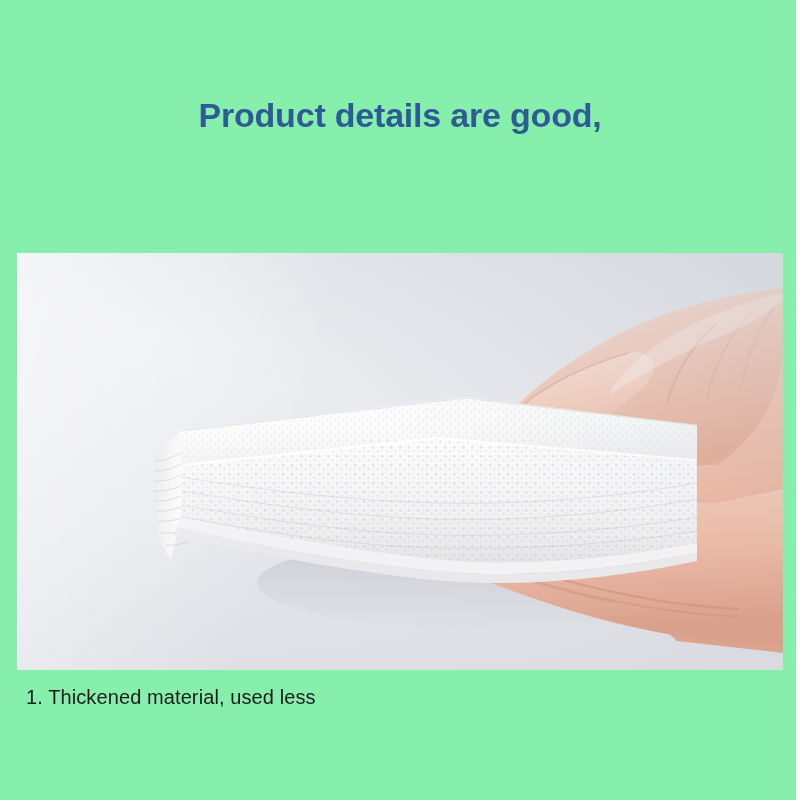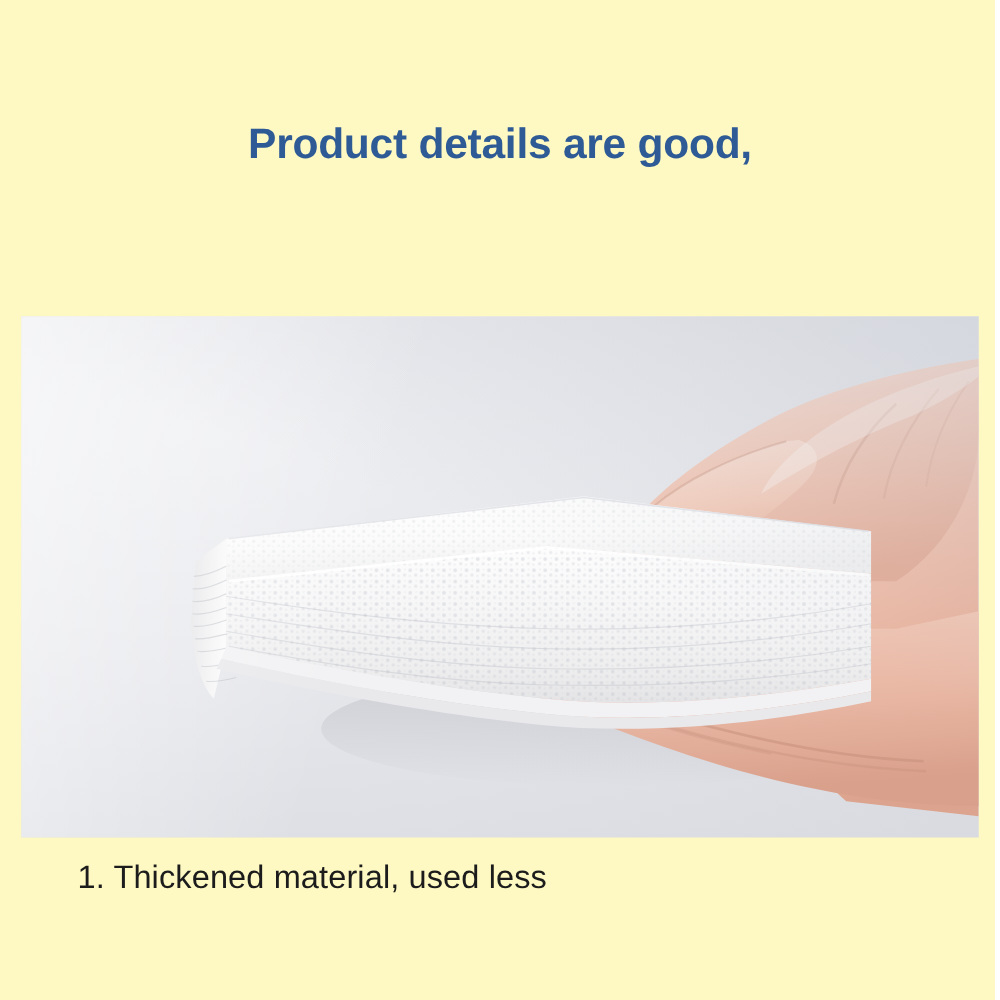--- a/index.html
+++ b/index.html
@@ -12,21 +12,21 @@
     height: 800px;
     overflow: hidden;
     font-family: "Liberation Sans", sans-serif;
     -webkit-font-smoothing: antialiased;
   }
 
   .page {
     position: relative;
     width: 796px;
     height: 800px;
-    background: #fef9c3;
+    background: #86efac;
   }
 
   
   .headline {
     position: absolute;
     left: 0;
     top: 92px;
     width: 800px;
     text-align: center;
     color: #2e5a96;
@@ -85,26 +85,25 @@
     width: 100%;
     height: 100%;
     display: block;
   }
 
   
   .caption {
     position: absolute;
     left: 26px;
     top: 686px;
-    font-size: 26px;
+    font-size: 20px;
     color: #1c1c1c;
     font-weight: normal;
     letter-spacing: 0.1px;
     white-space: nowrap;
-    margin-left: 36px;
   }
 </style>
 </head>
 <body>
 
 <div class="page">
 
   <div class="headline">
     <span class="line">Product details are good,</span>
   </div>

